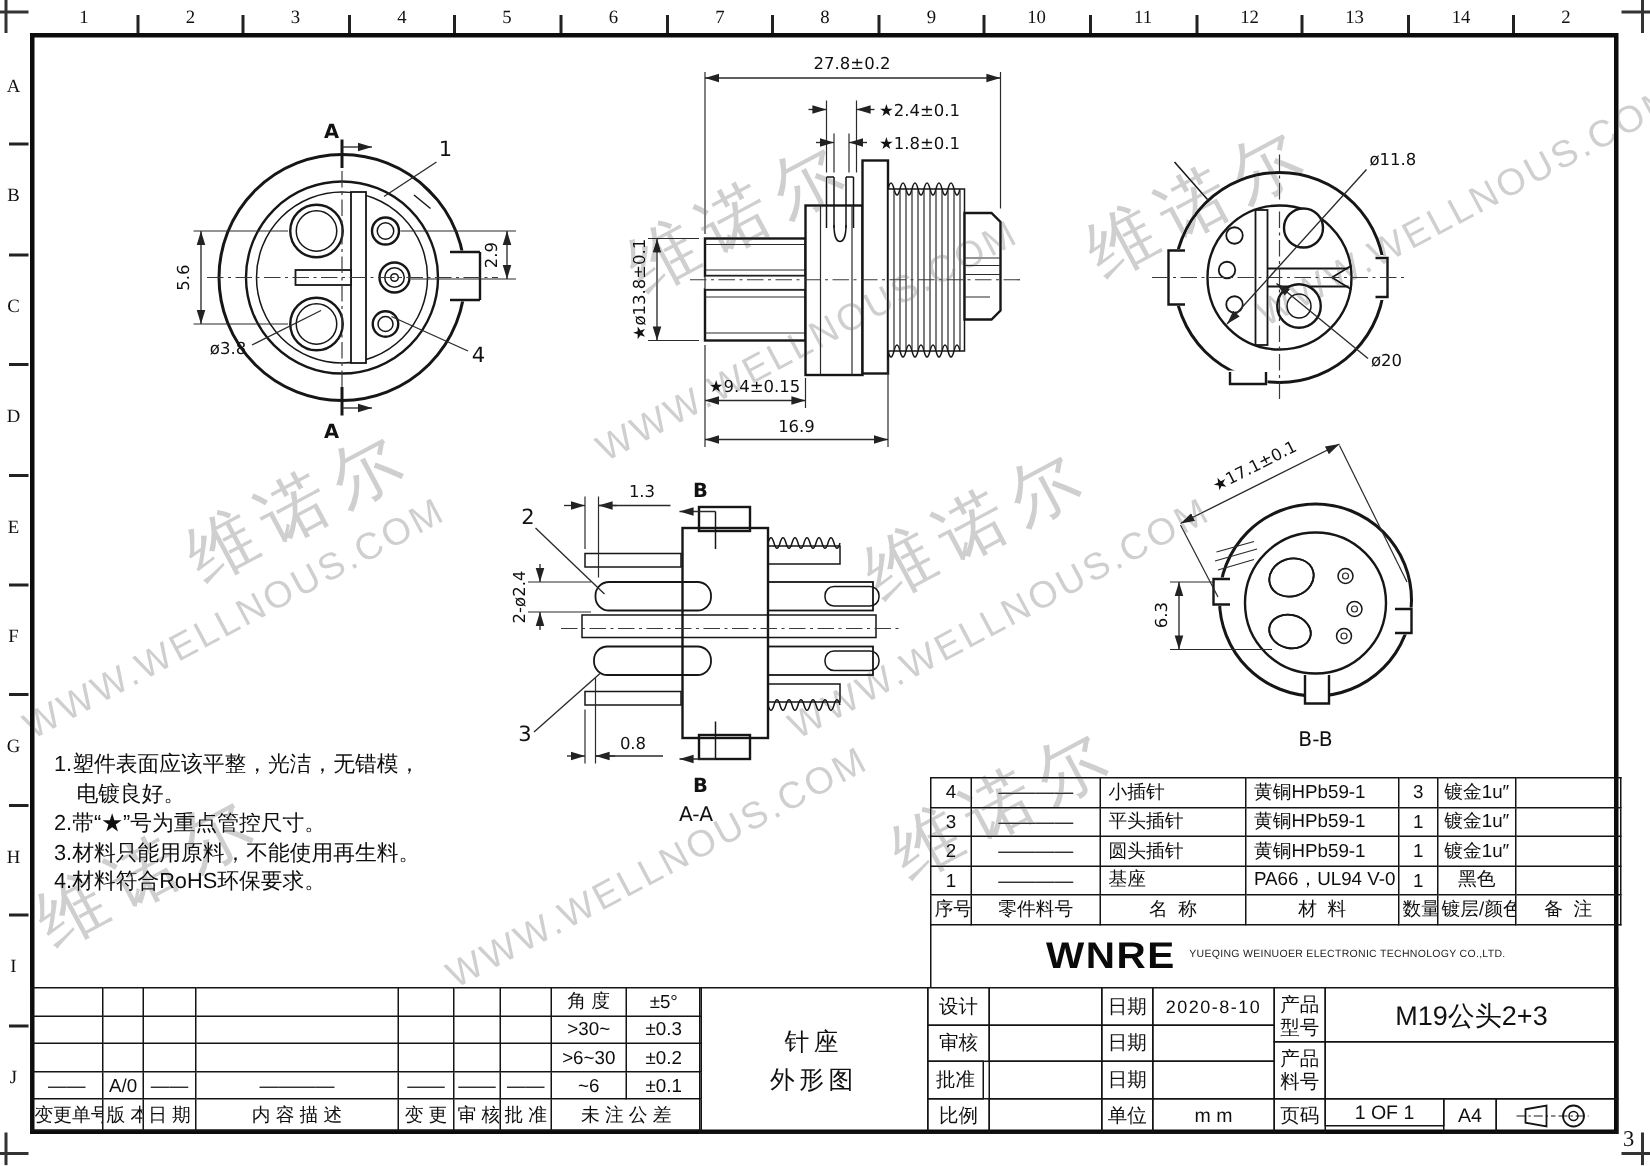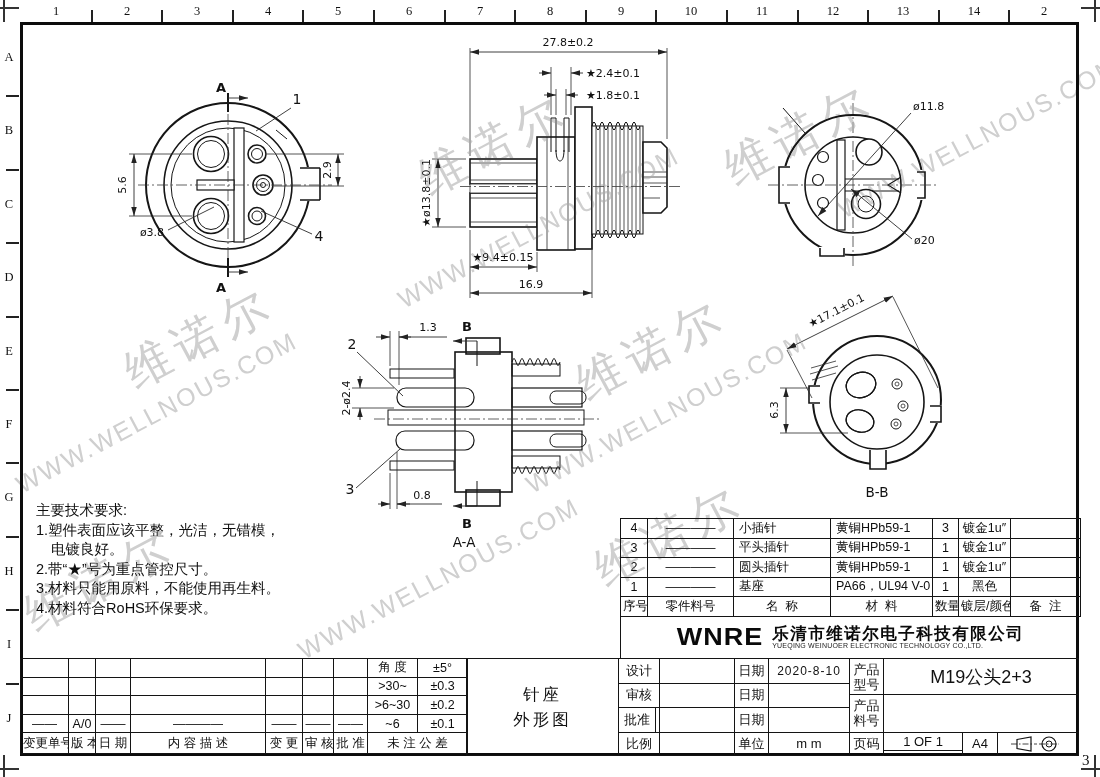--- a/index.html
+++ b/index.html
@@ -339,21 +339,20 @@
       <text class="dt" transform="rotate(-27 838 314)" x="838" y="314" text-anchor="middle">★17.1±0.1</text>
       <line x1="810" y1="388" x2="780" y2="388" class="ext"></line>
       <line x1="848" y1="433" x2="780" y2="433" class="ext"></line>
       <line x1="786" y1="388" x2="786" y2="433" class="dim" marker-start="url(#ah)" marker-end="url(#ah)"></line>
       <text class="dt" transform="rotate(-90 778 410)" x="778" y="410" text-anchor="middle">6.3</text>
       <text class="vt" x="877" y="497" text-anchor="middle">B-B</text>
     </g>
   </svg>
 
   <div class="notes">
-    <div>主要技术要求:</div>
     <div>1.塑件表面应该平整，光洁，无错模，</div>
     <div class="ind">电镀良好。</div>
     <div>2.带“★”号为重点管控尺寸。</div>
     <div>3.材料只能用原料，不能使用再生料。</div>
     <div>4.材料符合RoHS环保要求。</div>
   </div>
 
   <table class="parts">
     <colgroup>
         <col style="width:27px">
@@ -409,21 +408,20 @@
       <td>数量</td>
       <td>镀层/颜色</td>
       <td>备  注</td>
     </tr>
   </tbody>
     </table>
 
   <div class="logo-band">
     <span class="logo-mark">WNRE</span>
     <span>
-      <div class="logo-cn">乐清市维诺尔电子科技有限公司</div>
       <div class="logo-en">YUEQING WEINUOER ELECTRONIC TECHNOLOGY CO.,LTD.</div>
     </span>
   </div>
 
   <div class="tb">
     <div class="c" style="left:0;top:0;width:42px;height:25.5px">设计</div>
     <div class="c" style="left:41px;top:0;width:76px;height:25.5px"></div>
     <div class="c" style="left:116px;top:0;width:35px;height:25.5px">日期</div>
     <div class="c" style="left:150px;top:0;width:82px;height:25.5px;font-size:12px;letter-spacing:1px">2020-8-10</div>
     <div class="c" style="left:0;top:24.5px;width:42px;height:25.5px">审核</div>

